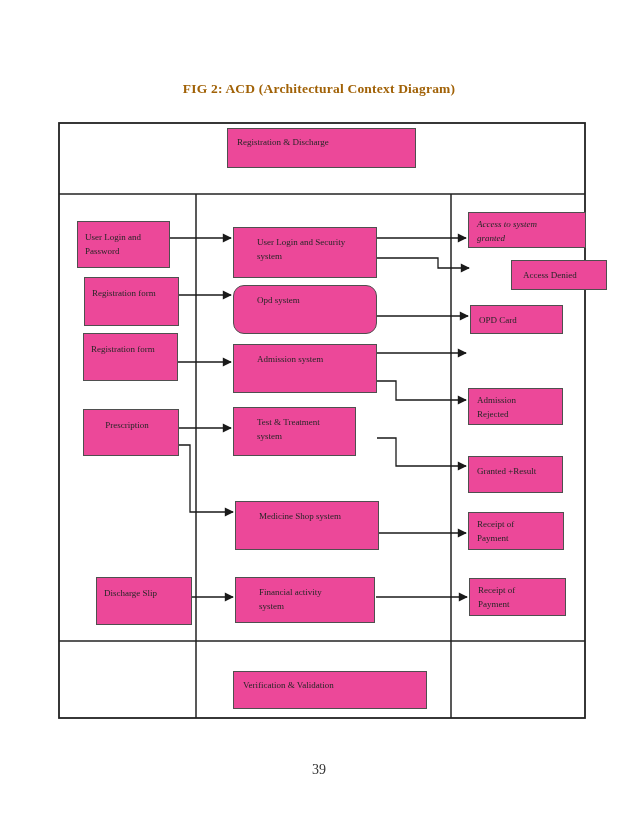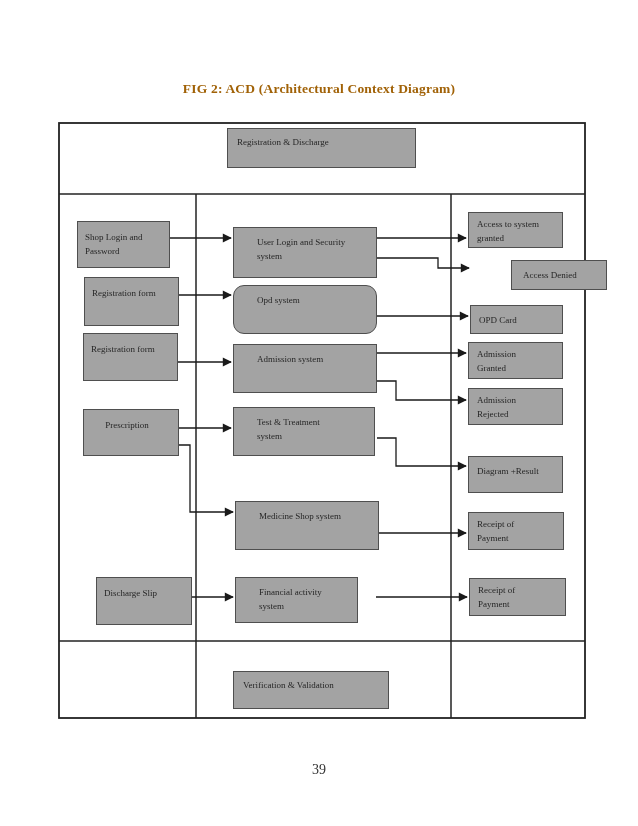--- a/index.html
+++ b/index.html
@@ -9,21 +9,21 @@
     margin:0 auto;
   }
   .fig-title {
     position:absolute; left:0; top:81px; width:100%;
     text-align:center; font-weight:bold; font-size:13.5px;
     letter-spacing:0.2px; color:#a16207;
   }
   .diagram-svg { position:absolute; left:0; top:0; }
   .box {
     position:absolute; box-sizing:border-box;
-    border:1.4px solid #4f4f4f; background:#a3a3a3;
+    border:1.4px solid #4f4f4f; background:#ec4899;
     font-size:9px; line-height:1.5; color:#262626;
   }
   .ctx   { padding:7px 8px 0 9px; }
   .col-left  { padding:9px 15px 0 7px; }
   .col-mid   { padding:8px 30px 0 23px; }
   .col-right { padding:5px 18px 0 8px; }
   .pt8 { padding-top:8px; }
   .page-number {
     position:absolute; left:0; top:762px; width:100%;
     text-align:center; font-size:14px; color:#333;
@@ -60,39 +60,38 @@
     <polyline points="377,258 438,258 438,268 469,268" fill="none" stroke="#1a1a1a" stroke-width="1.3" marker-end="url(#arr)"></polyline>
     <polyline points="377,316 468,316" fill="none" stroke="#1a1a1a" stroke-width="1.3" marker-end="url(#arr)"></polyline>
     <polyline points="377,353 466,353" fill="none" stroke="#1a1a1a" stroke-width="1.3" marker-end="url(#arr)"></polyline>
     <polyline points="377,381 396,381 396,400 466,400" fill="none" stroke="#1a1a1a" stroke-width="1.3" marker-end="url(#arr)"></polyline>
     <polyline points="377,438 396,438 396,466 466,466" fill="none" stroke="#1a1a1a" stroke-width="1.3" marker-end="url(#arr)"></polyline>
     <polyline points="379,533 466,533" fill="none" stroke="#1a1a1a" stroke-width="1.3" marker-end="url(#arr)"></polyline>
     <polyline points="376,597 467,597" fill="none" stroke="#1a1a1a" stroke-width="1.3" marker-end="url(#arr)"></polyline>
   </svg>
 
   <div class="box ctx" style="left:227px; top:128px; width:189px; height:40px;">Registration &amp; Discharge</div>
-  <div class="box ctx" style="left:233px; top:671px; width:156px; height:38px;">Verification &amp; Validation</div>
+  <div class="box ctx" style="left:233px; top:671px; width:194px; height:38px;">Verification &amp; Validation</div>
 
-  <div class="box col-left" style="left:77px; top:221px; width:93px; height:47px;">Shop Login and Password</div>
+  <div class="box col-left" style="left:77px; top:221px; width:93px; height:47px;">User Login and Password</div>
   <div class="box col-left" style="left:84px; top:277px; width:95px; height:49px;">Registration form</div>
   <div class="box col-left" style="left:83px; top:333px; width:95px; height:48px;">Registration form</div>
   <div class="box col-left" style="left:83px; top:409px; width:96px; height:47px;text-align:center;">Prescription</div>
   <div class="box col-left" style="left:96px; top:577px; width:96px; height:48px;">Discharge Slip</div>
 
   <div class="box col-mid" style="left:233px; top:227px; width:144px; height:51px;">User Login and Security system</div>
   <div class="box col-mid" style="left:233px; top:285px; width:144px; height:49px;border-radius:11px;">Opd system</div>
   <div class="box col-mid" style="left:233px; top:344px; width:144px; height:49px;">Admission system</div>
-  <div class="box col-mid" style="left:233px; top:407px; width:142px; height:49px;">Test &amp; Treatment system</div>
+  <div class="box col-mid" style="left:233px; top:407px; width:123px; height:49px;">Test &amp; Treatment system</div>
   <div class="box col-mid" style="left:235px; top:501px; width:144px; height:49px;">Medicine Shop system</div>
-  <div class="box col-mid" style="left:235px; top:577px; width:123px; height:46px;">Financial activity system</div>
+  <div class="box col-mid" style="left:235px; top:577px; width:140px; height:46px;">Financial activity system</div>
 
-  <div class="box col-right" style="left:468px; top:212px; width:95px; height:36px;">Access to system granted</div>
+  <div class="box col-right" style="left:468px; top:212px; width:118px; height:36px;font-style:italic;">Access to system granted</div>
   <div class="box col-right pt8" style="left:471px; top:260px; width:96px; height:30px; padding-left:11px;margin-left:40px;">Access Denied</div>
   <div class="box col-right pt8" style="left:470px; top:305px; width:93px; height:29px;">OPD Card</div>
-  <div class="box col-right" style="left:468px; top:342px; width:95px; height:37px;">Admission Granted</div>
   <div class="box col-right" style="left:468px; top:388px; width:95px; height:37px;">Admission Rejected</div>
-  <div class="box col-right pt8" style="left:468px; top:456px; width:95px; height:37px;">Diagram +Result</div>
+  <div class="box col-right pt8" style="left:468px; top:456px; width:95px; height:37px;">Granted +Result</div>
   <div class="box col-right" style="left:468px; top:512px; width:96px; height:38px;">Receipt of Payment</div>
   <div class="box col-right" style="left:469px; top:578px; width:97px; height:38px;">Receipt of Payment</div>
 
   <div class="page-number">39</div>
 
 </div>
 
 </body></html>

